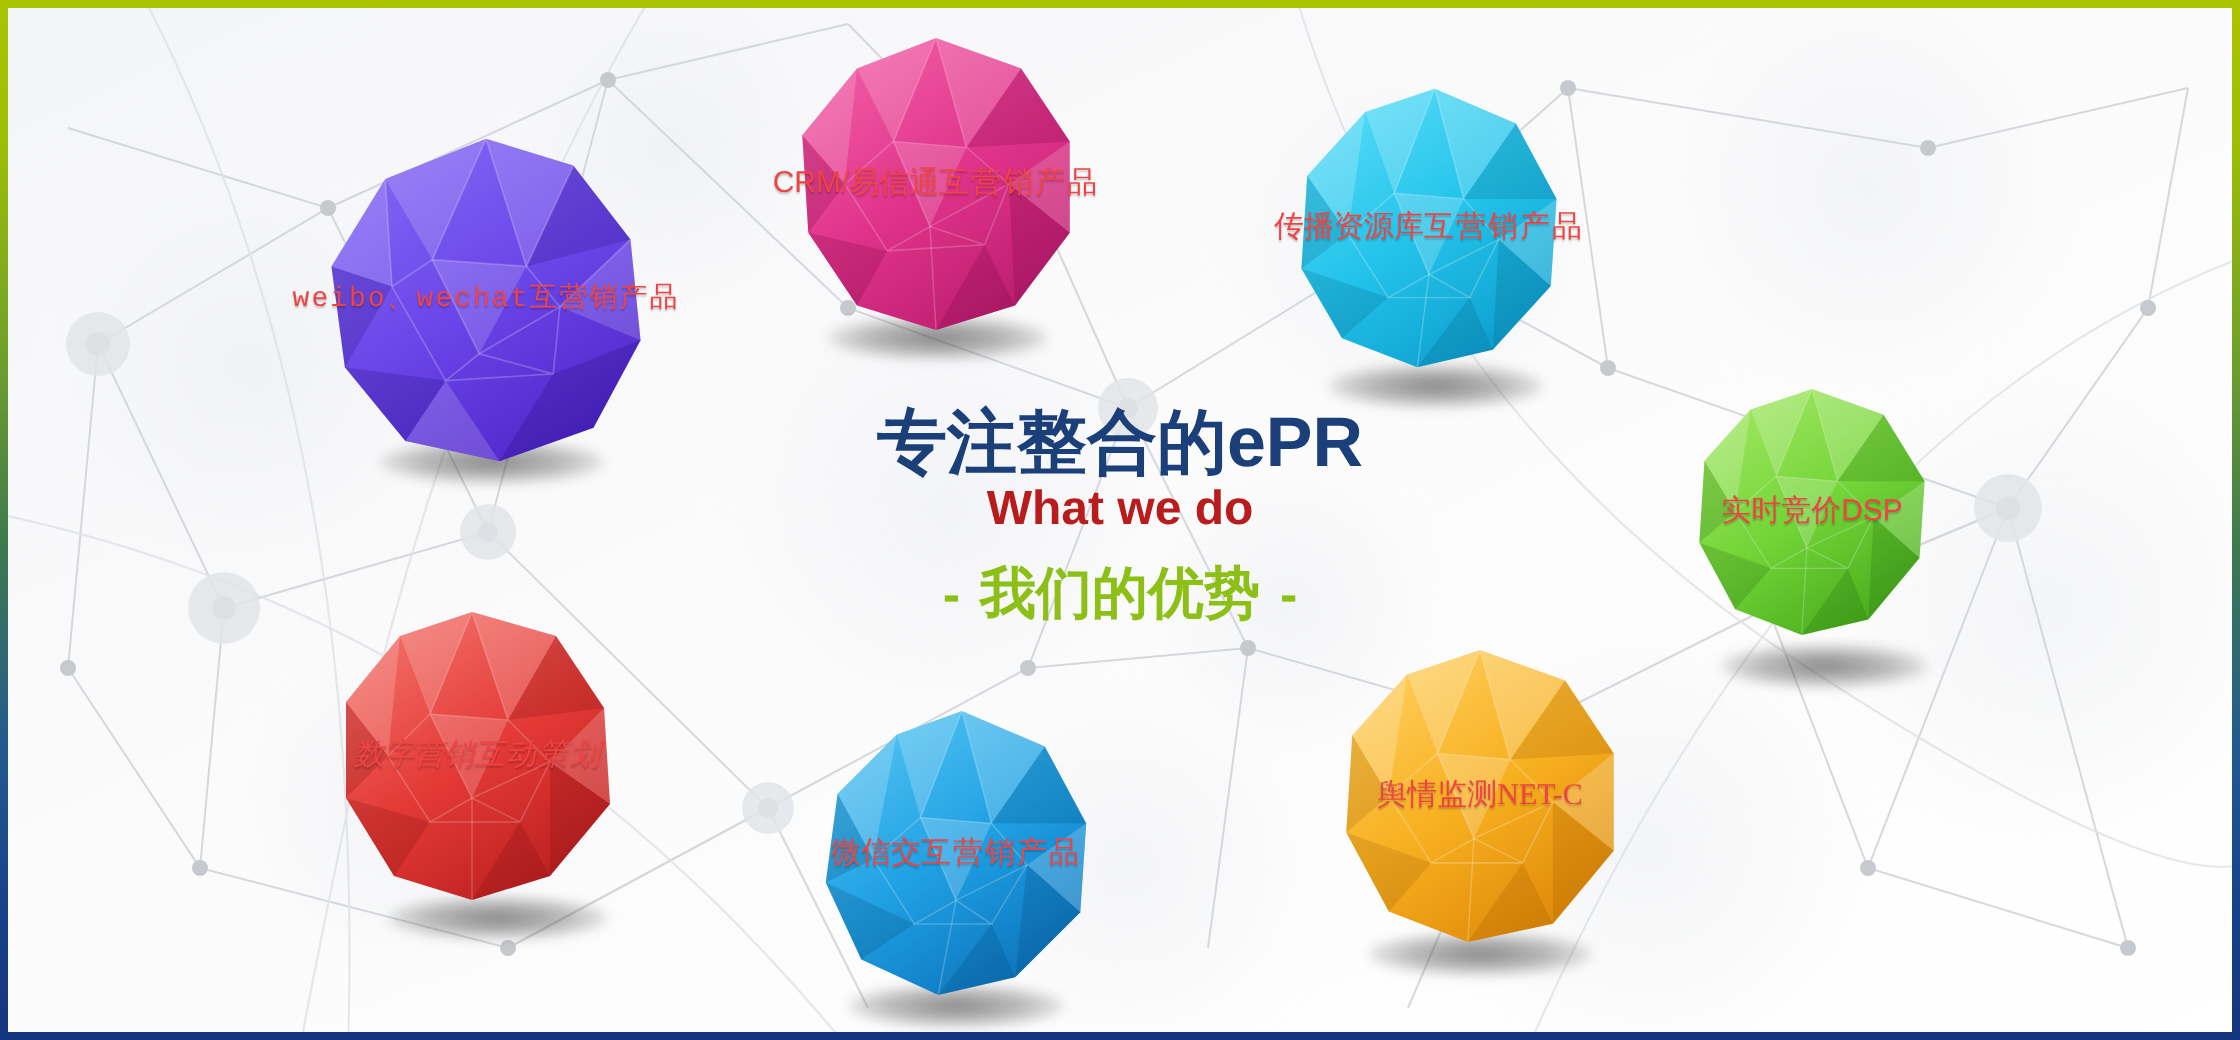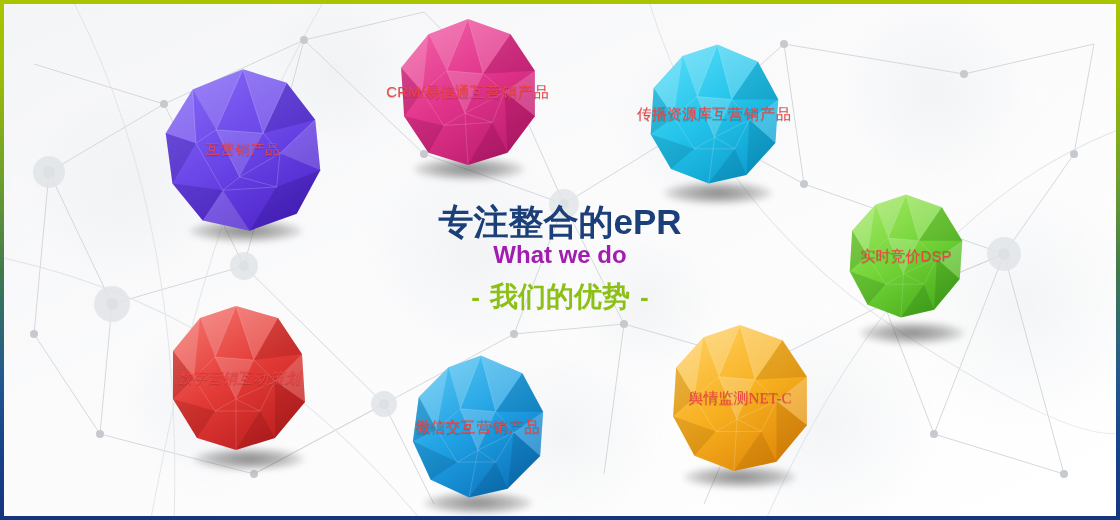--- a/index.html
+++ b/index.html
@@ -57,21 +57,21 @@
   .headline .line1 {
     font-size: 35px;
     font-weight: bold;
     color: #1b3f78;
     letter-spacing: 0px;
     line-height: 40px;
   }
   .headline .line2 {
     font-size: 24px;
     font-weight: bold;
-    color: #a21caf;
+    color: #b91c1c;
     line-height: 28px;
     margin-top: -1px;
   }
   .headline .line3 {
     margin-top: 12px;
     font-size: 28px;
     font-weight: bold;
     color: #8cc016;
     line-height: 32px;
   }
@@ -271,20 +271,21 @@
               <path d="M22,46 L34,38"></path>
                 <path d="M22,46 L38,74"></path>
               <path d="M72,52 L70,72"></path>
                 <path d="M93,32 L72,52"></path>
               <path d="M20,14 L22,46"></path>
                 <path d="M76,10 L62,40"></path>
             </g>
           </g>
         </svg>
         <div class="poly-label mono">
+          <span class="l1">weibo、wechat</span>
           <span class="l2">互营销产品</span>
         </div>
       </div>
 
       <div class="poly" style="left:388px; top:8px; width:152px; height:160px;">
         <svg viewBox="0 0 100 100" width="152" height="160">
           <defs>
             <linearGradient id="gpink" x1="0.2" y1="0" x2="0.8" y2="1">
               <stop offset="0%" stop-color="#f25fa6"></stop>
               <stop offset="50%" stop-color="#e0338a"></stop>

